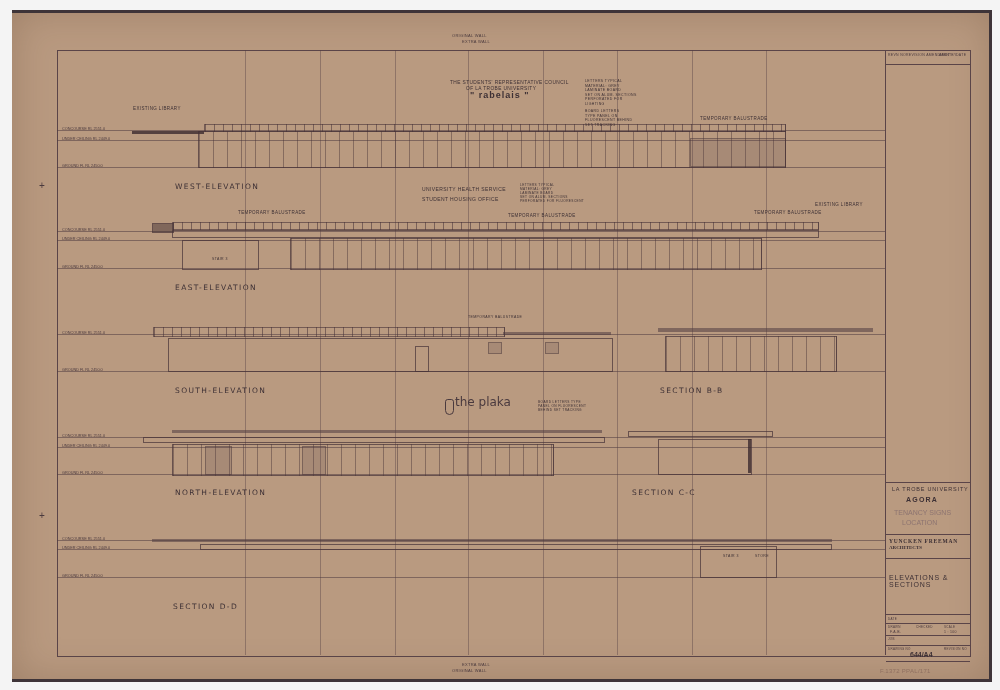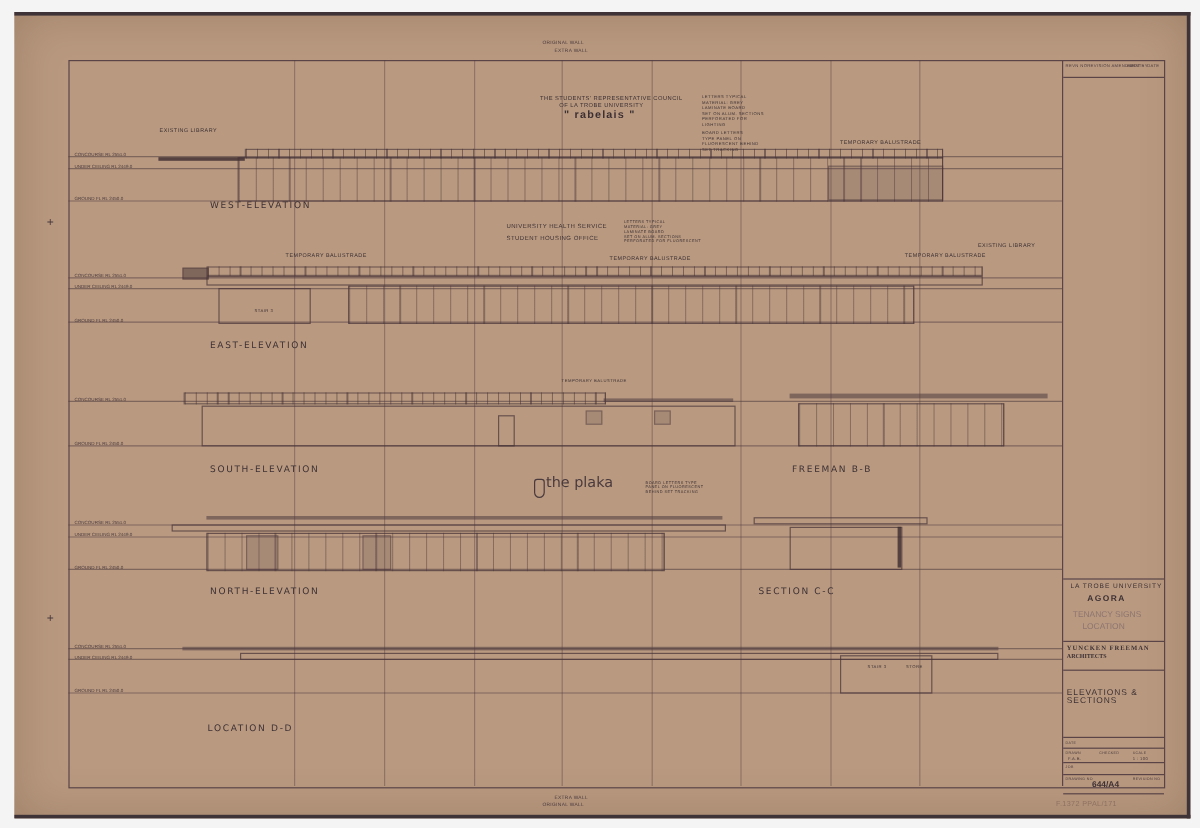--- a/index.html
+++ b/index.html
@@ -79,21 +79,21 @@
   <div class="lvl" style="left:62px;top:164px;">GROUND FL RL 2450.0</div>
   <div class="hline" style="left:57px;top:130px;width:828px;"></div>
   <div class="hline" style="left:57px;top:140px;width:828px;"></div>
   <div class="hline" style="left:57px;top:167px;width:828px;"></div>
   <div class="note" style="left:133px;top:106px;">EXISTING LIBRARY</div>
   <div class="slab" style="left:132px;top:131px;width:72px;height:3px;background:rgba(60,42,46,0.8);"></div>
   <div class="rail" style="left:204px;top:124px;width:580px;"></div>
   <div class="bldg mullions" style="left:198px;top:131px;width:586px;height:35px;"></div>
   <div class="panel" style="left:690px;top:138px;width:94px;height:27px;"></div>
   <div class="note" style="left:700px;top:116px;">TEMPORARY BALUSTRADE</div>
-  <div class="label" style="left:175px;top:166px;">WEST-ELEVATION</div>
+  <div class="label" style="left:175px;top:182px;">WEST-ELEVATION</div>
 </div>
 
 <div>
   <div class="note" style="left:422px;top:186px;font-size:5px;">UNIVERSITY HEALTH SERVICE</div>
   <div class="note" style="left:422px;top:196px;font-size:5px;">STUDENT HOUSING OFFICE</div>
   <div style="position:absolute;left:520px;top:183px;">
     <div class="note" style="position:static;font-size:3.2px;line-height:4px;">LETTERS TYPICAL</div>
     <div class="note" style="position:static;font-size:3.2px;line-height:4px;">MATERIAL: GREY</div>
     <div class="note" style="position:static;font-size:3.2px;line-height:4px;">LAMINATE BOARD</div>
     <div class="note" style="position:static;font-size:3.2px;line-height:4px;">SET ON ALUM. SECTIONS</div>
@@ -129,21 +129,21 @@
   <div class="panel" style="left:488px;top:342px;width:12px;height:10px;"></div>
   <div class="panel" style="left:545px;top:342px;width:12px;height:10px;"></div>
   <div class="bldg" style="left:415px;top:346px;width:12px;height:24px;"></div>
   <div class="note" style="left:468px;top:315px;font-size:3.5px;line-height:4px;">TEMPORARY BALUSTRADE</div>
   <div class="label" style="left:175px;top:386px;">SOUTH-ELEVATION</div>
 </div>
 
 <div>
   <div class="slab" style="left:658px;top:328px;width:215px;height:4px;"></div>
   <div class="bldg mullions" style="left:665px;top:336px;width:170px;height:34px;"></div>
-  <div class="label" style="left:660px;top:386px;">FREEMAN B-B</div>
+  <div class="label" style="left:660px;top:386px;">SECTION B-B</div>
 </div>
 
 <div>
   <div class="plaka-icon"></div>
   <div class="plaka"><span>the plaka</span></div>
   <div style="position:absolute;left:538px;top:400px;">
     <div class="note" style="position:static;font-size:3.2px;line-height:4px;">BOARD LETTERS TYPE</div>
     <div class="note" style="position:static;font-size:3.2px;line-height:4px;">PANEL ON FLUORESCENT</div>
     <div class="note" style="position:static;font-size:3.2px;line-height:4px;">BEHIND SET TRACKING</div>
   </div>
@@ -173,21 +173,21 @@
   <div class="lvl" style="left:62px;top:546px;">UNDER CEILING RL 2449.0</div>
   <div class="lvl" style="left:62px;top:574px;">GROUND FL RL 2450.0</div>
   <div class="hline" style="left:57px;top:540px;width:828px;"></div>
   <div class="hline" style="left:57px;top:549px;width:828px;"></div>
   <div class="hline" style="left:57px;top:577px;width:828px;"></div>
   <div class="slab" style="left:152px;top:539px;width:680px;height:3px;"></div>
   <div class="bldg" style="left:200px;top:544px;width:630px;height:4px;"></div>
   <div class="bldg" style="left:700px;top:546px;width:75px;height:30px;"></div>
   <div class="note" style="left:723px;top:553px;font-size:3.5px;">STAIR 3</div>
   <div class="note" style="left:755px;top:553px;font-size:3.5px;">STORE</div>
-  <div class="label" style="left:173px;top:602px;">LOCATION D-D</div>
+  <div class="label" style="left:173px;top:602px;">SECTION D-D</div>
 </div>
 
 <div class="title-block">
   <div class="tiny" style="left:2px;top:3px;font-size:3.5px;">REVN NO</div>
   <div class="tiny" style="left:20px;top:3px;font-size:3.5px;">REVISION AMENDMENT</div>
   <div class="tiny" style="left:53px;top:3px;font-size:3.5px;">AMDT BY</div>
   <div class="tiny" style="left:70px;top:3px;font-size:3.5px;">DATE</div>
   <div class="tb-line" style="top:14px;"></div>
 
   <div class="tb-line" style="top:432px;"></div>

